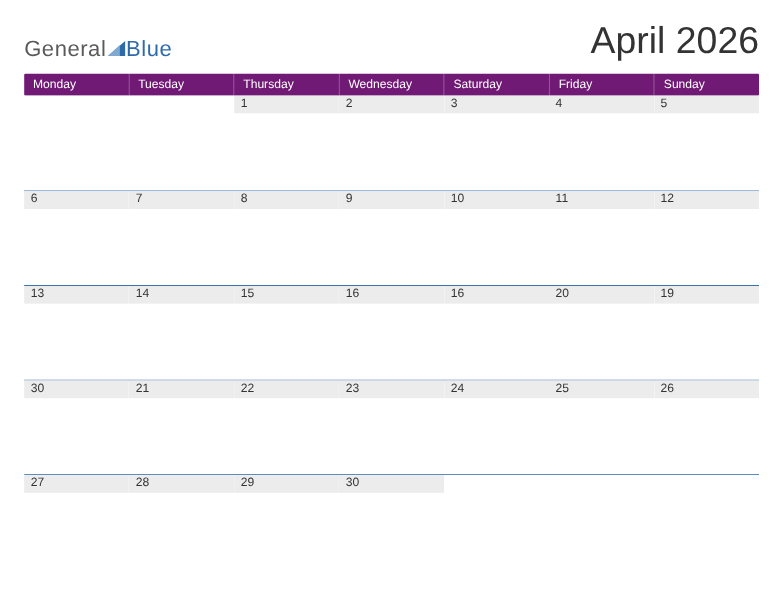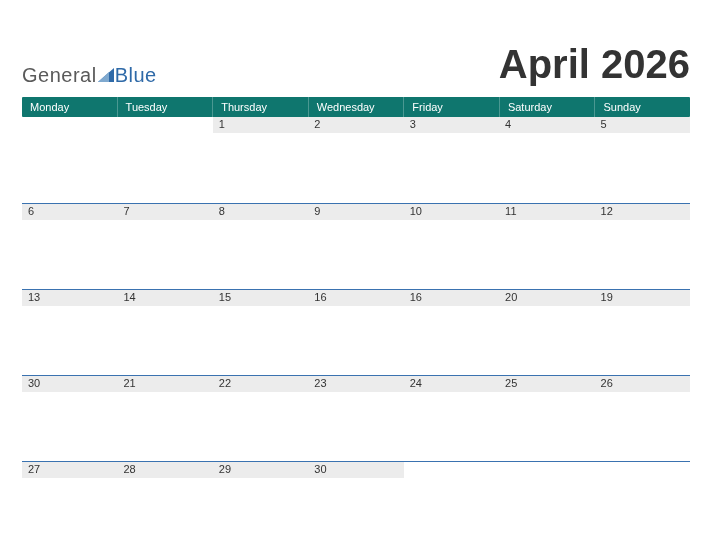--- a/index.html
+++ b/index.html
@@ -25,31 +25,30 @@
     letter-spacing: 0.5px;
   }
   .logo .g1 { color: #5a5a5a; }
   .logo .tri {
     display: inline-block;
     vertical-align: baseline;
     margin: 0 1px;
   }
   .logo .g2 { color: #2f6aa8; font-weight: 500; }
   .title {
-    font-size: 40px;
+    font-size: 34px;
     color: #333;
-    font-weight: 700;
-    margin-top: 24px;
+    font-weight: 400;
   }
   .cal {
     width: 100%;
   }
   .dayhead {
     display: flex;
-    background: #0f766e;
+    background: #701a75;
     color: #fff;
     font-size: 11px;
     border-radius: 1px;
     overflow: hidden;
   }
   .dayhead > div {
     flex: 1;
     padding: 4px 8px;
     border-right: 1px solid rgba(255,255,255,0.25);
   }
@@ -92,22 +91,22 @@
   </div>
   <div class="title">April 2026</div>
 </div>
 
 <div class="cal">
   <div class="dayhead">
     <div>Monday</div>
     <div>Tuesday</div>
     <div>Thursday</div>
     <div>Wednesday</div>
+    <div>Saturday</div>
     <div>Friday</div>
-    <div>Saturday</div>
     <div>Sunday</div>
   </div>
   <div id="weeks">
       <div class="week">
         <div class="cell empty">
           <div class="numstrip"></div>
         </div>
         <div class="cell empty">
           <div class="numstrip"></div>
         </div>

